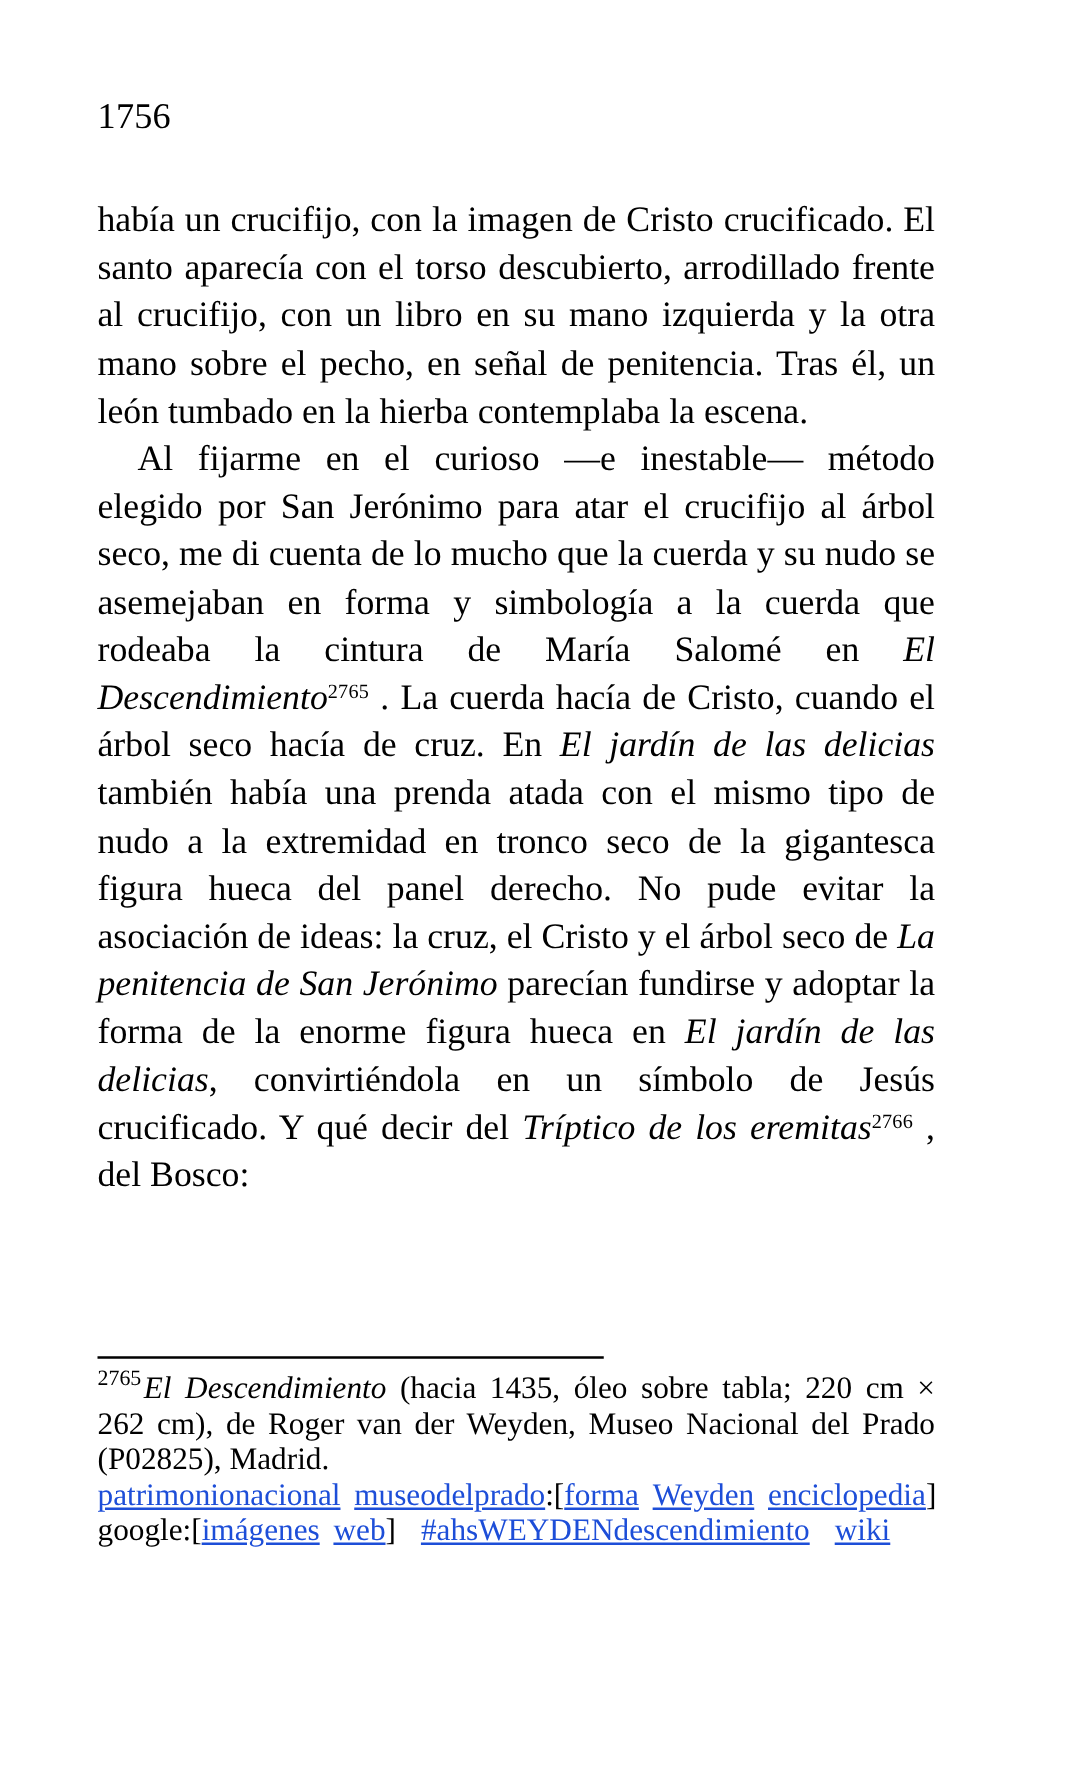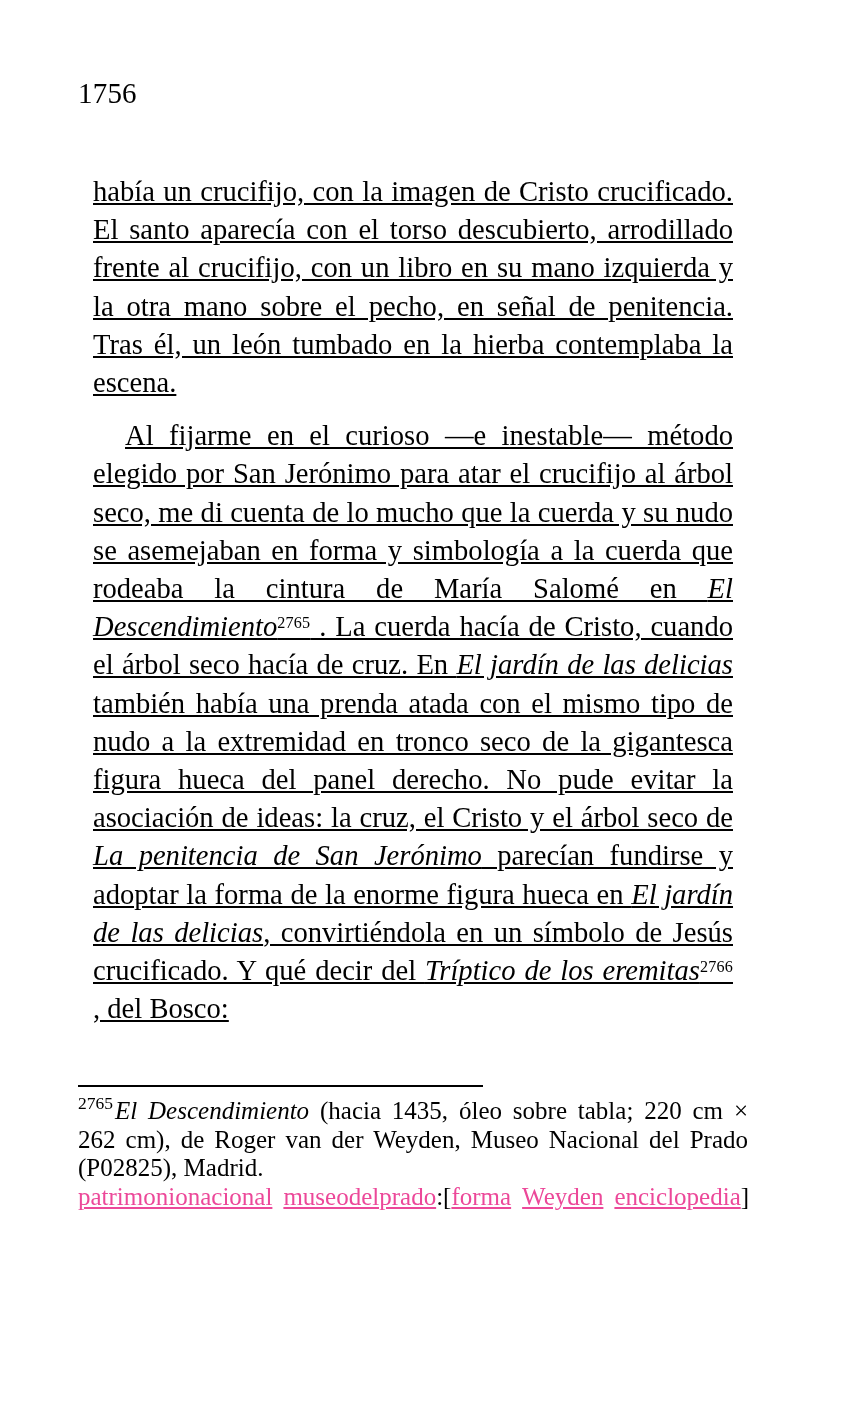--- a/index.html
+++ b/index.html
@@ -42,24 +42,23 @@
     left: 78px;
     top: 158px;
     width: 670px;
     font-size: 28.6px;
     line-height: 38.2px;
     text-align: justify;
     text-justify: inter-word;
     hyphens: none;
   }
   .body-col p {
-    margin: 15px;
+    margin: 0;
     text-align: justify;
     text-align-last: left;
-    text-decoration: underline;
   }
   .body-col p.indent {
     text-indent: 32px;
   }
   .ital {
     font-style: italic;
   }
   sup.fn {
     font-size: 0.565em;
     vertical-align: 0.52em;
@@ -99,21 +98,21 @@
     margin-right: 2px;
   }
   .footnotes .ital { font-style: italic; }
 
   .linkline {
     text-align: justify;
     text-align-last: justify;
     white-space: nowrap;
   }
   a.xlink {
-    color: #ec4899;
+    color: #1d4ed8;
     text-decoration: underline;
     text-underline-offset: 1.5px;
     cursor: pointer;
   }
   .plain { color: #000; }
   .gap { display: inline-block; width: 11px; }
   .gap-wide { display: inline-block; width: 20px; }
 </style>
 </head>
 <body>
@@ -131,17 +130,18 @@
   </div>
 
   <div class="fn-rule"></div>
 
   <div class="footnotes">
 
     <p><sup class="fnmark">2765</sup><span class="ital">El Descendimiento</span><span> (hacia 1435, óleo sobre tabla; 220 cm × 262 cm), de Roger van der Weyden, Museo Nacional del Prado (P02825), Madrid.</span></p>
 
     <p class="linkline"><a class="xlink">patrimonionacional</a><span class="gap"></span><a class="xlink">museodelprado</a><span class="plain">:[</span><a class="xlink">forma</a><span class="gap"></span><a class="xlink">Weyden</a><span class="gap"></span><a class="xlink">enciclopedia</a><span class="plain">]</span></p>
 
+    <p class="linkline"><span class="plain">google:[</span><a class="xlink">imágenes</a><span class="gap"></span><a class="xlink">web</a><span class="plain">]</span><span class="gap-wide"></span><a class="xlink">#ahsWEYDENdescendimiento</a><span class="gap-wide"></span><a class="xlink">wiki</a></p>
 
 
   </div>
 
 </div>
 
 </body></html>

